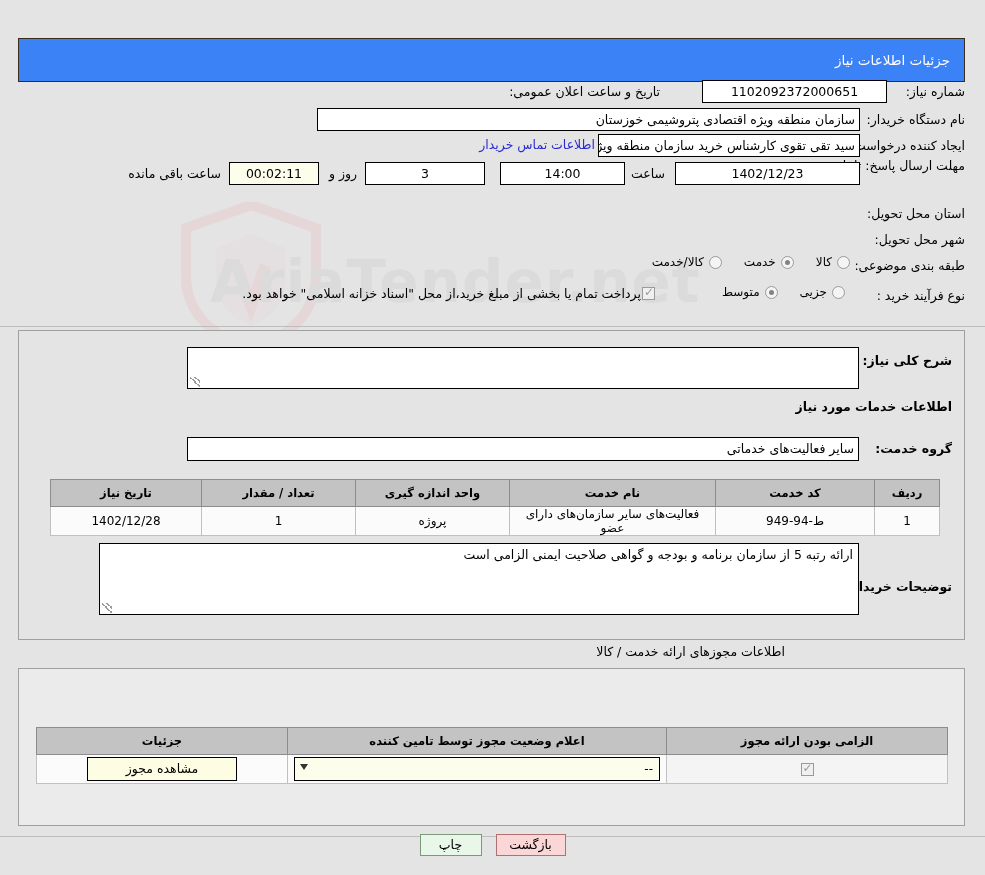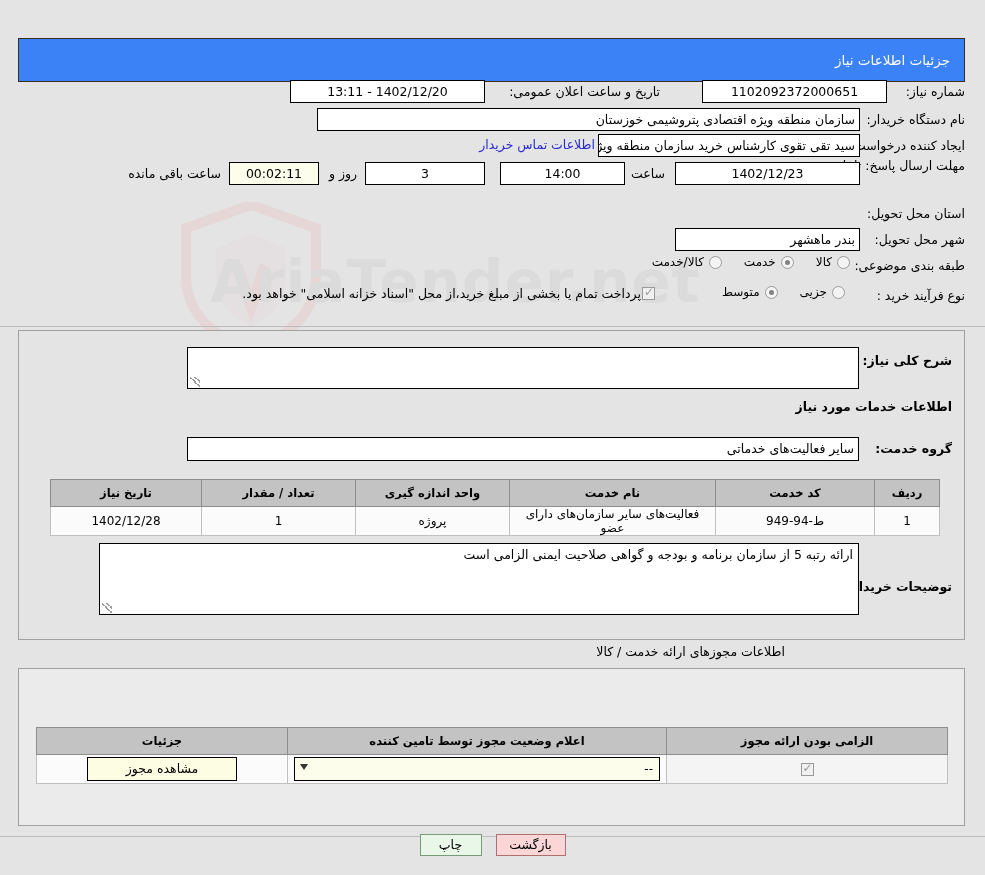--- a/index.html
+++ b/index.html
@@ -145,21 +145,20 @@
 
   <div id="panel-top" class="panel">
 
     <div class="row" style="right:0px;top:22px;">
       <span class="lbl">شماره نیاز:</span>
     </div>
     <div class="inp center" style="position:absolute;right:78px;top:18px;width:185px;">1102092372000651</div>
     <div class="row" style="right:305px;top:22px;">
       <span class="lbl">تاریخ و ساعت اعلان عمومی:</span>
     </div>
-    <div class="inp center" style="position:absolute;right:480px;top:18px;width:195px;">1402/12/20 - 13:11</div>
 
     <div class="row" style="right:0px;top:50px;">
       <span class="lbl">نام دستگاه خریدار:</span>
     </div>
     <div class="inp" style="position:absolute;right:105px;top:46px;width:543px;">سازمان منطقه ویژه اقتصادی پتروشیمی خوزستان</div>
 
     <div class="row" style="right:0px;top:76px;">
       <span class="lbl">ایجاد کننده درخواست:</span>
     </div>
     <div class="inp" style="position:absolute;right:105px;top:72px;width:262px;">سید تقی تقوی کارشناس خرید سازمان منطقه ویژه اقتصادی پتروشیمی خوزستا</div>
@@ -176,21 +175,20 @@
     <div class="inp center ivory" style="position:absolute;right:646px;top:100px;width:90px;">00:02:11</div>
     <span class="lbl" style="position:absolute;right:744px;top:104px;">ساعت باقی مانده</span>
 
     <div class="row" style="right:0px;top:144px;">
       <span class="lbl">استان محل تحویل:</span>
     </div>
 
     <div class="row" style="right:0px;top:170px;">
       <span class="lbl">شهر محل تحویل:</span>
     </div>
-    <div class="inp" style="position:absolute;right:105px;top:166px;width:185px;">بندر ماهشهر</div>
 
     <div class="row" style="right:0px;top:196px;">
       <span class="lbl">طبقه بندی موضوعی:</span>
     </div>
     <div class="row" style="right:115px;top:193px;">
       <span class="opt">
         <span class="radio"></span>
         <span>کالا</span>
       </span>
       <span class="opt">

